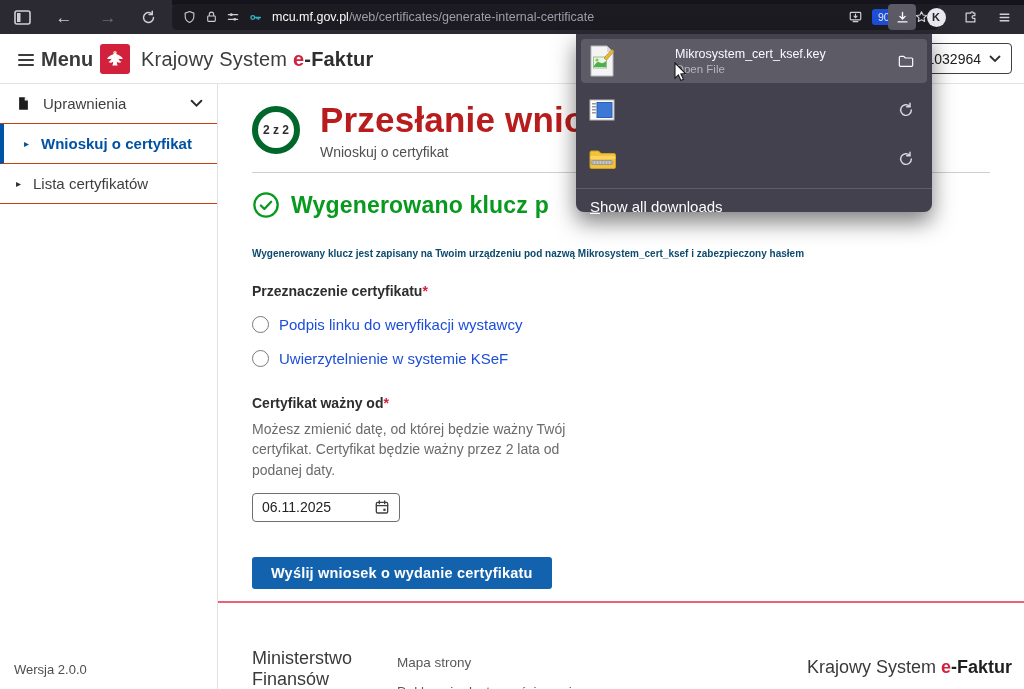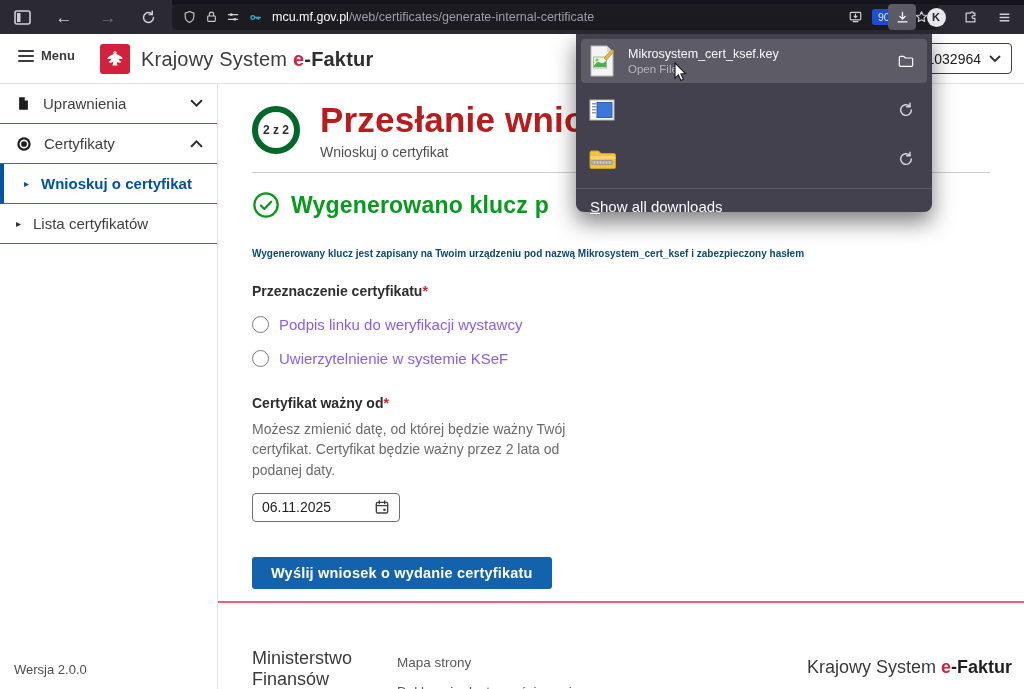--- a/index.html
+++ b/index.html
@@ -25,21 +25,21 @@
   .zoom-badge { background:#1d4ed8; color:#e7e6ec; font-size:10.5px; padding:2px 6px; border-radius:3px; }
   .tb-right { position:absolute; right:6px; top:4px; display:flex; align-items:center; gap:6px; z-index:7; }
   .tb-active { background:#5b5a65; }
   .avatar-circle { width:19px; height:19px; border-radius:50%; background:#e9e8ee; color:#23222b;
     font-size:11px; font-weight:bold; display:flex; align-items:center; justify-content:center; }
 
   
   .site-header { position:absolute; top:34px; left:0; width:1024px; height:50px; background:#fff;
     border-bottom:1px solid #e3e3e3; z-index:1; }
   .menu-btn { position:absolute; left:18px; top:14px; display:flex; align-items:center; gap:7px;
-    color:#3b3b3b; font-size:13px; font-weight:bold; cursor:pointer; }
+    color:#3b3b3b; font-size:20px; font-weight:bold; cursor:pointer; }
   .burger { display:inline-flex; flex-direction:column; gap:3px; }
   .burger i { width:16px; height:2px; background:#3b3b3b; border-radius:1px; }
   .logo-box { position:absolute; left:100px; top:10px; width:30px; height:30px; background:#d2213c;
     border-radius:3px; display:flex; align-items:center; justify-content:center; }
   .brand { position:absolute; left:141px; top:14px; font-size:20px; color:#3c3c3c; letter-spacing:.2px; }
   .brand .accent { color:#d2213c; font-weight:bold; }
   .brand .suffix { color:#2e2e2e; font-weight:bold; }
   .context-select { position:absolute; right:12px; top:9px; height:31px; min-width:106px;
     border:1.5px solid #3f3f44; border-radius:4px; background:#fff; display:flex; align-items:center;
     justify-content:flex-end; gap:8px; padding:0 10px; font-size:14px; color:#202020; z-index:2; }
@@ -65,21 +65,21 @@
   .step-title { font-size:35px; font-weight:bold; color:#b91c1c; letter-spacing:.2px; }
   .step-sub { font-size:14px; color:#4f4f4f; margin-top:4px; }
   .content-divider { width:738px; height:1px; background:#cfcfcf; margin-top:12px; }
   .success-row { display:flex; align-items:center; gap:11px; margin-top:18px; }
   .success-heading { font-size:23px; font-weight:bold; color:#089a1e; letter-spacing:.2px; white-space:nowrap; }
   .info-line { margin-top:29px; font-size:10px; font-weight:bold; color:#0c4a6e; white-space:nowrap; }
   .field-label { margin-top:24px; font-size:14px; font-weight:bold; color:#2e2e2e; }
   .req { color:#d4213d; font-weight:bold; }
   .radio-row { display:flex; align-items:center; gap:10px; margin-top:17px; cursor:pointer; }
   .radio-dot { width:17px; height:17px; border-radius:50%; border:1.5px solid #7a7a7a; background:#fff; flex:0 0 auto; }
-  .radio-label { font-size:15px; color:#8b5cf6; }
+  .radio-label { font-size:15px; color:#1d4ed8; }
   .help-text { margin-top:8px; width:332px; font-size:14px; color:#6b6b6b; line-height:1.45; }
   .date-field { margin-top:13px; width:148px; height:29px; border:1px solid #6f6f6f; border-radius:4px;
     display:flex; align-items:center; padding:0 9px; gap:8px; background:#fff; }
   .date-field input { border:none; outline:none; width:92px; font-size:14px; color:#232323;
     font-family:"Liberation Sans",sans-serif; }
   .date-field .cal { margin-left:auto; display:flex; }
   .submit-btn { margin-top:35px; background:#1262ae; color:#fff; border:none; border-radius:3px;
     font-size:14.5px; font-weight:bold; padding:8px 19px; cursor:pointer;
     font-family:"Liberation Sans",sans-serif; letter-spacing:.2px; }
 
@@ -88,21 +88,21 @@
   .ministry { position:absolute; left:252px; top:648px; width:140px; font-size:18px; color:#3a3a3a; line-height:1.18; }
   .footer-link-1 { position:absolute; left:397px; top:655px; font-size:13.5px; color:#585858; cursor:pointer; }
   .footer-link-2 { position:absolute; left:397px; top:684px; font-size:13.5px; color:#585858; cursor:pointer; }
   .footer-brand { position:absolute; right:12px; top:657px; font-size:18px; color:#3a3a3a; }
   .footer-brand .accent { color:#d2213c; font-weight:bold; }
   .footer-brand .suffix { color:#1f1f1f; font-weight:bold; }
 
   
   .dl-panel { position:absolute; top:34px; left:576px; width:356px; height:178px; background:#42414d;
     border-radius:0 0 8px 8px; box-shadow:0 10px 22px rgba(0,0,0,.5); z-index:20; padding-top:5px; }
-  .dl-row { display:flex; align-items:center; margin:0 5px; padding:0 8px; height:44px; border-radius:4px; }
+  .dl-row { display:flex; align-items:center; margin:0 5px; padding:0 8px; height:44px; border-radius:4px;gap:47px; }
   .dl-row.highlight { background:#5c5b66; }
   .dl-row + .dl-row { margin-top:5px; }
   .dl-file-icon { width:28px; height:32px; flex:0 0 auto; margin-right:11px; display:flex; align-items:center; }
   .dl-texts { display:flex; flex-direction:column; gap:2px; min-width:0; }
   .dl-name { font-size:12.5px; color:#fbfbfe; white-space:nowrap; overflow:hidden; }
   .dl-status { font-size:11.5px; color:#b6b4bf; }
   .dl-action { margin-left:auto; color:#e3e2ea; display:flex; align-items:center; justify-content:center;
     width:26px; height:26px; border-radius:4px; cursor:pointer; }
   .dl-sep { height:1px; background:#5d5c68; margin:7px 0 0 0; }
   .dl-showall { padding:9px 14px; font-size:15px; color:#fbfbfe; cursor:pointer; }
@@ -228,30 +228,20 @@
     <div class="side-item">
       <svg width="15" height="17" viewBox="0 0 24 24">
           <path fill="#1c1c1c" d="M5 2h9l5 5v15H5z"></path>
           <path fill="#fff" d="M14 2l5 5h-5z"></path>
         </svg>
       <span>Uprawnienia</span>
       <svg class="chev" width="13" height="9" viewBox="0 0 12 8" fill="none" stroke="#2e2e2e" stroke-width="1.8" stroke-linecap="round">
           <path d="M1.5 1.5L6 6l4.5-4.5"></path>
         </svg>
     </div>
-    <div class="side-item">
-      <svg width="16" height="16" viewBox="0 0 24 24">
-          <circle cx="12" cy="12" r="10" fill="#1c1c1c"></circle>
-          <circle cx="12" cy="12" r="5.5" fill="none" stroke="#fff" stroke-width="2.4"></circle>
-        </svg>
-      <span>Certyfikaty</span>
-      <svg class="chev" width="13" height="9" viewBox="0 0 12 8" fill="none" stroke="#2e2e2e" stroke-width="1.8" stroke-linecap="round">
-          <path d="M1.5 6.5L6 2l4.5 4.5"></path>
-        </svg>
-    </div>
     <div class="side-item active">
       <span class="tri blue">▸</span>
       <span>Wnioskuj o certyfikat</span>
     </div>
     <div class="side-item">
       <span class="tri dark">▸</span>
       <span>Lista certyfikatów</span>
     </div>
     <div class="version">Wersja 2.0.0</div>
   </div>

